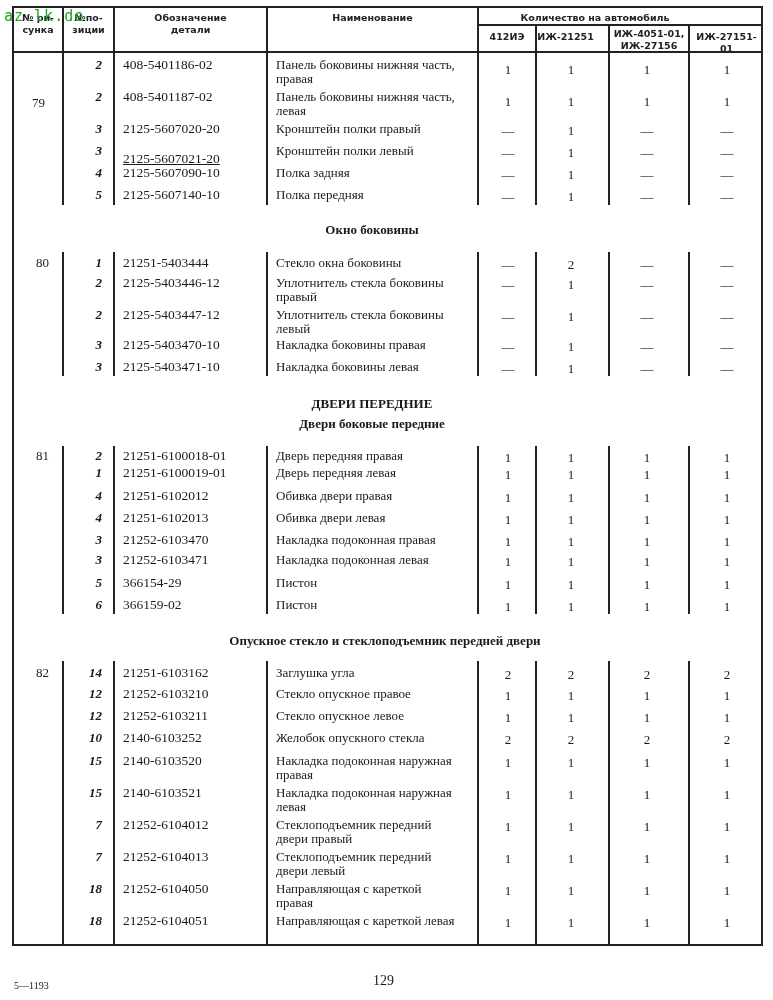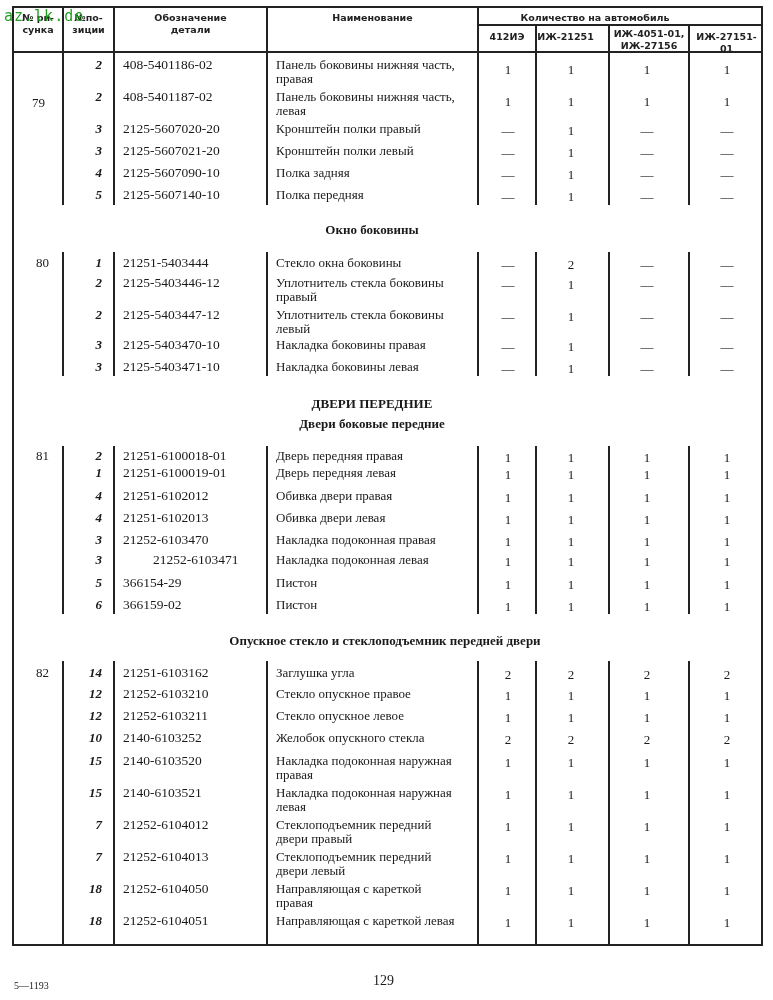--- a/index.html
+++ b/index.html
@@ -119,21 +119,21 @@
       <div class="cell code" style="left:123px; top:122px;">2125-5607020-20</div>
       <div class="cell name" style="left:276px; top:122px;">Кронштейн полки правый</div>
       <div class="cell qty" style="left:493px; top:124px;">—</div>
       <div class="cell qty" style="left:556px; top:124px;">1</div>
       <div class="cell qty" style="left:632px; top:124px;">—</div>
       <div class="cell qty" style="left:712px; top:124px;">—</div>
     </div>
     <div>
       <div class="cell fig" style="left:36px; top:144px;"></div>
       <div class="cell pos" style="left:72px; top:144px;">3</div>
-      <div class="cell code" style="left:123px; top:144px;">2125-5607021-20</div>
+      <div class="cell code" style="left:123px; top:152px;text-decoration:underline;">2125-5607021-20</div>
       <div class="cell name" style="left:276px; top:144px;">Кронштейн полки левый</div>
       <div class="cell qty" style="left:493px; top:146px;">—</div>
       <div class="cell qty" style="left:556px; top:146px;">1</div>
       <div class="cell qty" style="left:632px; top:146px;">—</div>
       <div class="cell qty" style="left:712px; top:146px;">—</div>
     </div>
     <div>
       <div class="cell fig" style="left:36px; top:166px;"></div>
       <div class="cell pos" style="left:72px; top:166px;">4</div>
       <div class="cell code" style="left:123px; top:166px;">2125-5607090-10</div>
@@ -249,21 +249,21 @@
       <div class="cell code" style="left:123px; top:533px;">21252-6103470</div>
       <div class="cell name" style="left:276px; top:533px;">Накладка подоконная правая</div>
       <div class="cell qty" style="left:493px; top:535px;">1</div>
       <div class="cell qty" style="left:556px; top:535px;">1</div>
       <div class="cell qty" style="left:632px; top:535px;">1</div>
       <div class="cell qty" style="left:712px; top:535px;">1</div>
     </div>
     <div>
       <div class="cell fig" style="left:36px; top:553px;"></div>
       <div class="cell pos" style="left:72px; top:553px;">3</div>
-      <div class="cell code" style="left:123px; top:553px;margin-left:30px;">21252-6103471</div>
+      <div class="cell code" style="left:123px; top:553px;">21252-6103471</div>
       <div class="cell name" style="left:276px; top:553px;">Накладка подоконная левая</div>
       <div class="cell qty" style="left:493px; top:555px;">1</div>
       <div class="cell qty" style="left:556px; top:555px;">1</div>
       <div class="cell qty" style="left:632px; top:555px;">1</div>
       <div class="cell qty" style="left:712px; top:555px;">1</div>
     </div>
     <div>
       <div class="cell fig" style="left:36px; top:576px;"></div>
       <div class="cell pos" style="left:72px; top:576px;">5</div>
       <div class="cell code" style="left:123px; top:576px;">366154-29</div>

